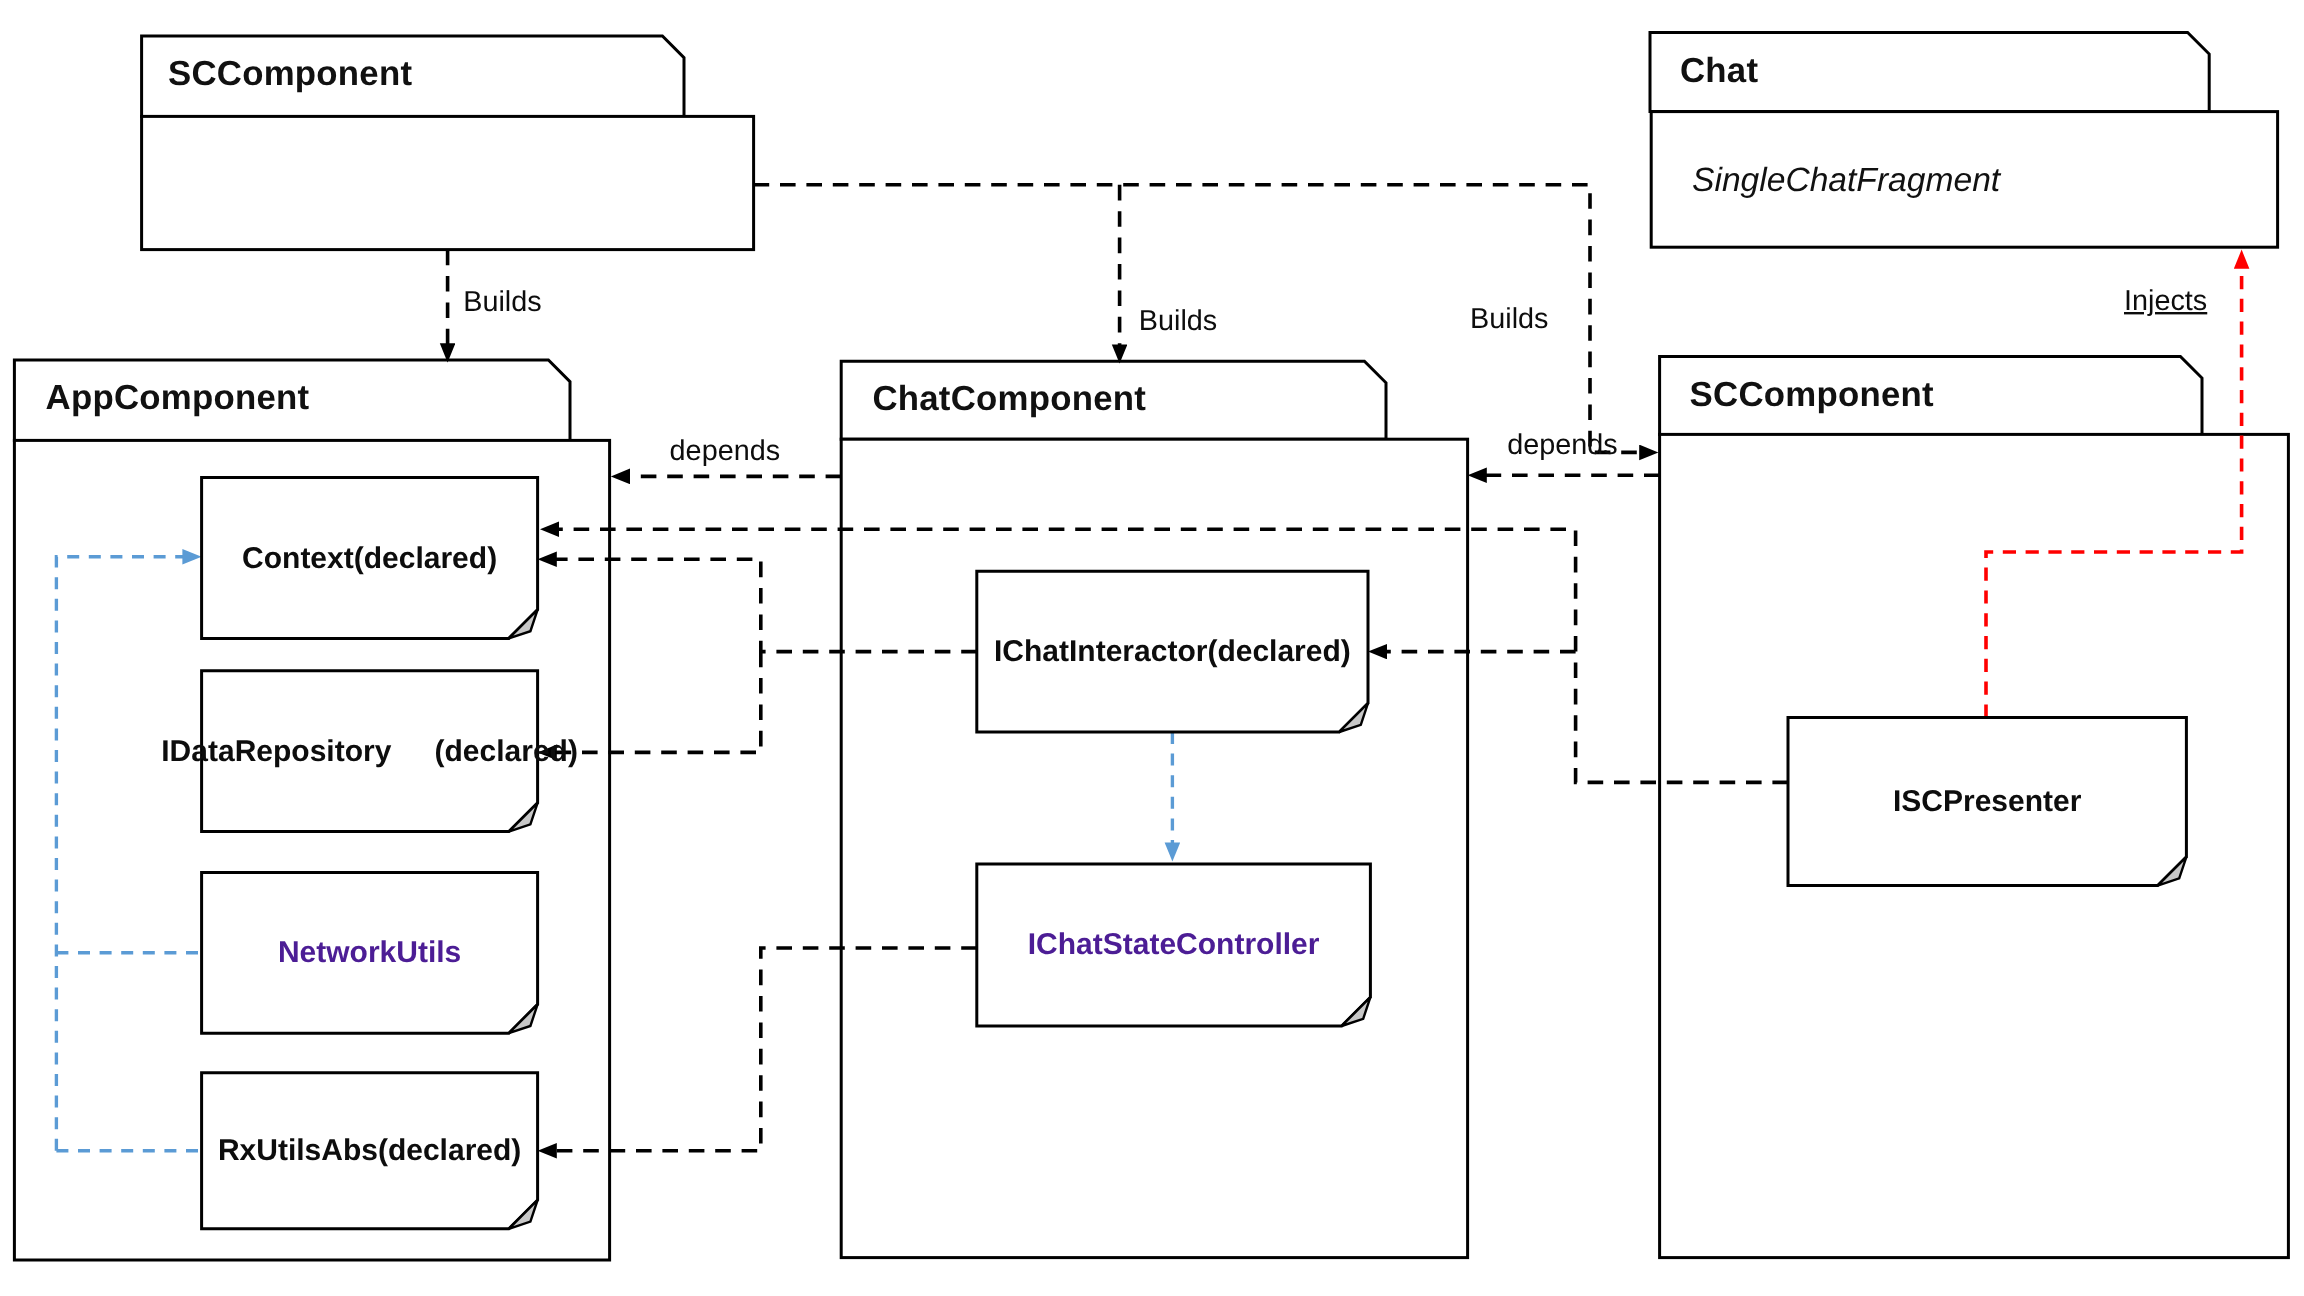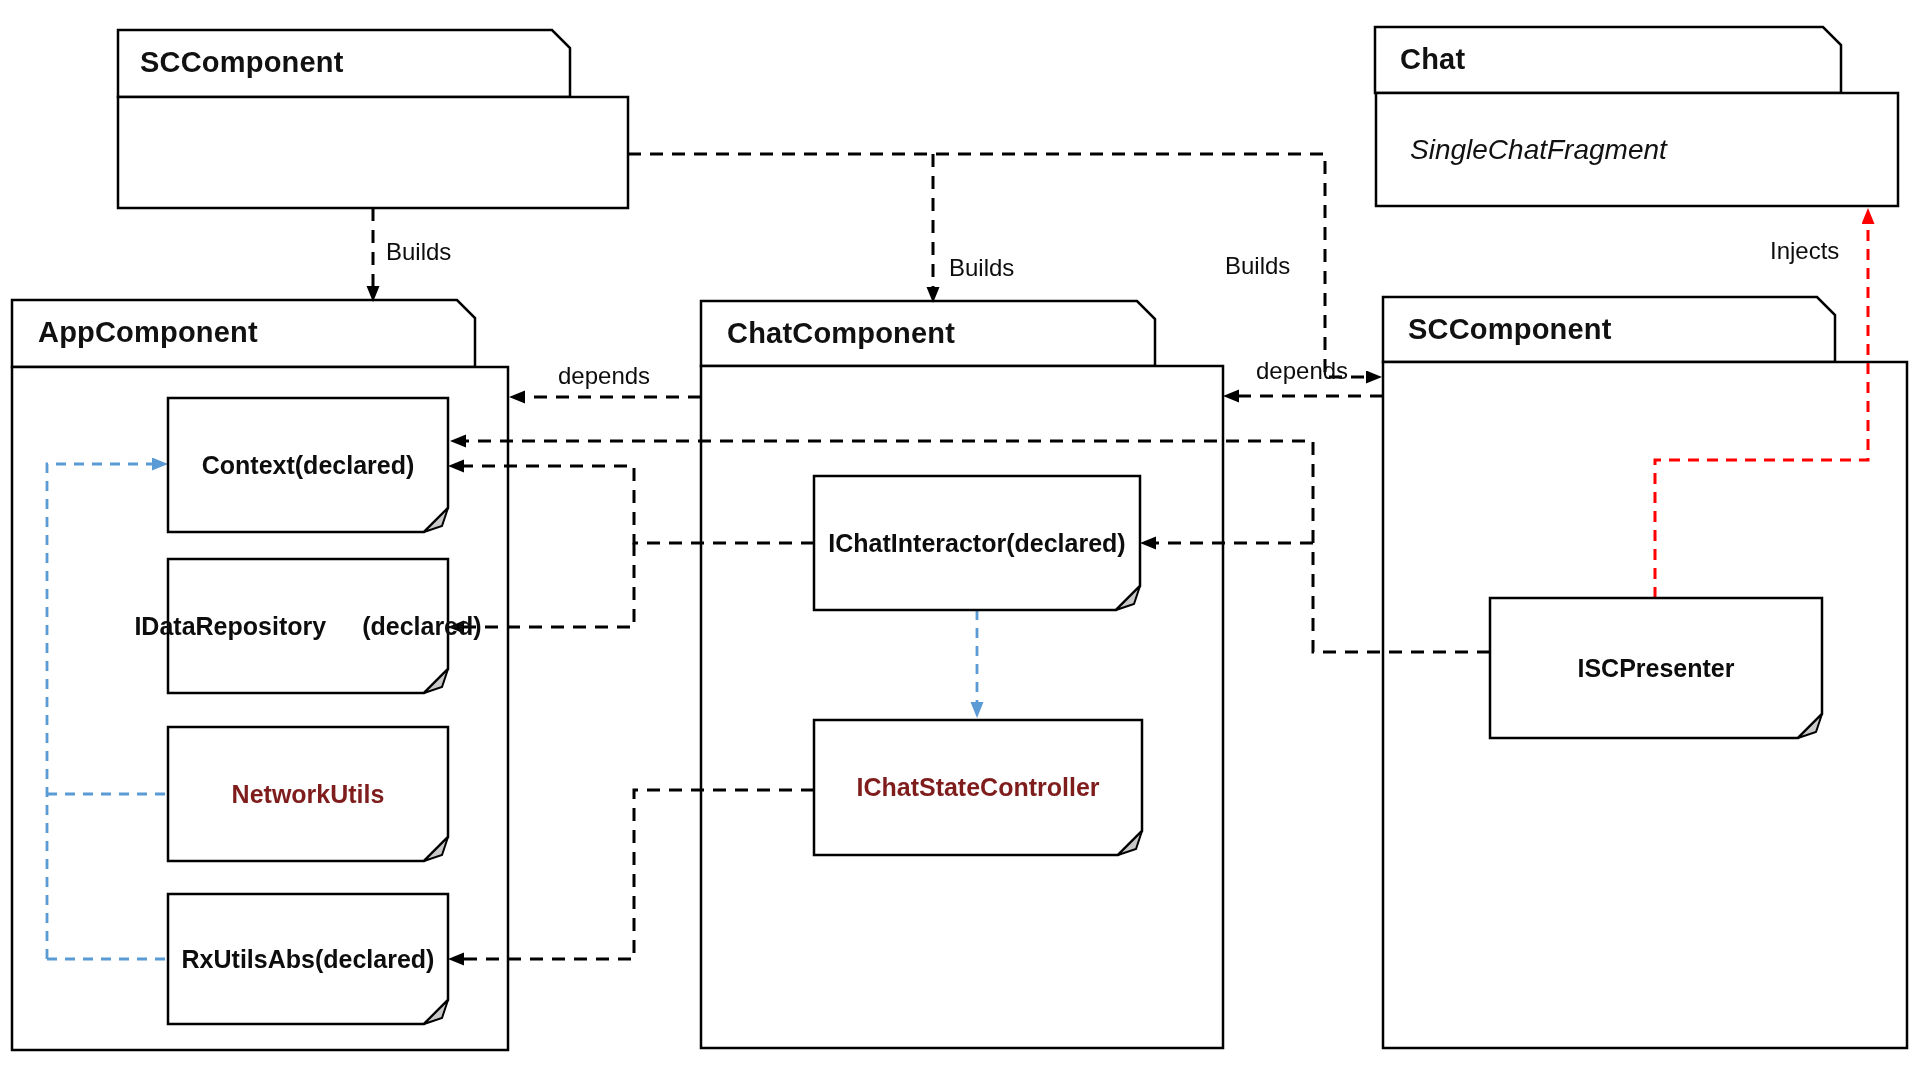--- a/index.html
+++ b/index.html
@@ -7,21 +7,21 @@
        font-family:"Liberation Sans","DejaVu Sans",sans-serif;color:#111;}
   #stage{position:absolute;left:0;top:0;width:1920px;height:1080px;}
   svg#wires{position:absolute;left:0;top:0;width:1920px;height:1080px;}
   .txt{position:absolute;white-space:nowrap;}
   .pkg-title{font-size:29px;font-weight:bold;letter-spacing:0.2px;}
   .member{font-size:28px;font-weight:normal;font-style:italic;}
   .edge-label{font-size:24px;font-weight:normal;color:#0d0d0d;}
   .note-text{position:absolute;display:flex;align-items:center;
              justify-content:center;text-align:center;font-size:25px;font-weight:bold;
              line-height:31px;color:#0d0d0d;}
-  .note-text.muted{color:#7f1d1d;}
+  .note-text.muted{color:#4c1d95;}
 </style>
 </head>
 <body>
 
 <div id="stage">
 
   <svg id="wires" viewBox="0 0 1920 1080">
     <defs>
       <marker id="ah-black" markerUnits="userSpaceOnUse" markerWidth="20" markerHeight="16" refX="2" refY="6.5" orient="auto">
           <path d="M0,0 L16,6.5 L0,13 Z" fill="#000"></path>
@@ -137,15 +137,15 @@
   </div>
   <div class="note-text" style="left:1490px;top:598px;width:332px;height:140px;">
     <span>ISCPresenter</span>
   </div>
 
   <div class="txt edge-label" style="left:386px;top:238px;">Builds</div>
   <div class="txt edge-label" style="left:949px;top:254px;">Builds</div>
   <div class="txt edge-label" style="left:1225px;top:252px;">Builds</div>
   <div class="txt edge-label" style="left:558px;top:362px;">depends</div>
   <div class="txt edge-label" style="left:1256px;top:357px;">depends</div>
-  <div class="txt edge-label" style="left:1770px;top:237px;">Injects</div>
+  <div class="txt edge-label" style="left:1770px;top:237px;text-decoration:underline;">Injects</div>
 
 </div>
 
 </body></html>

